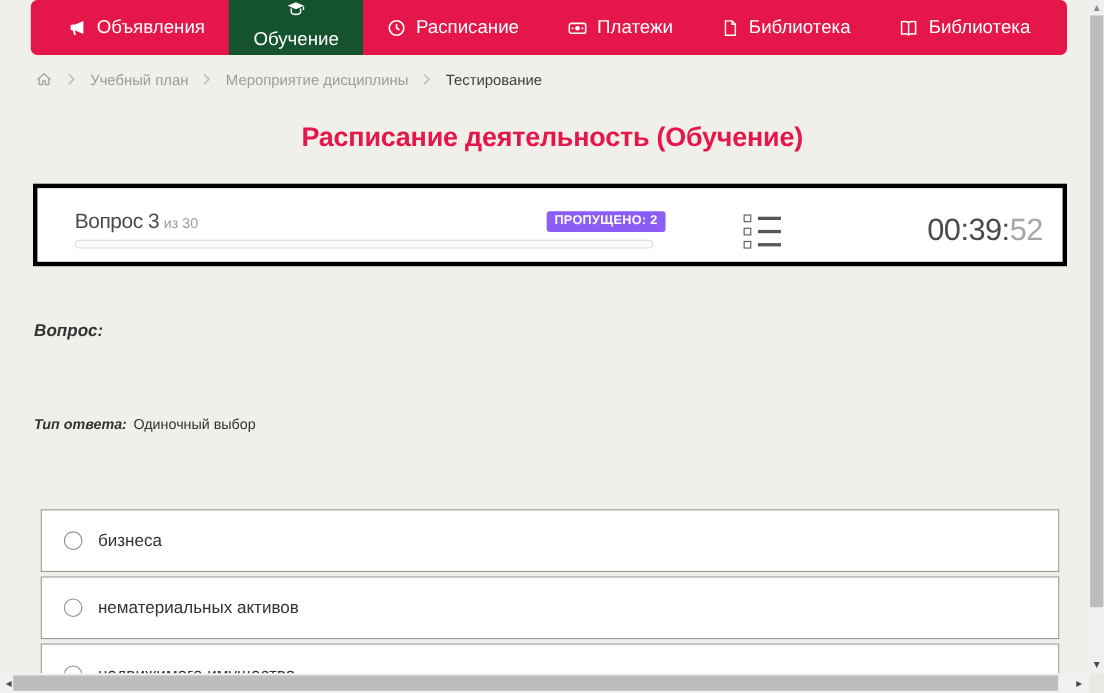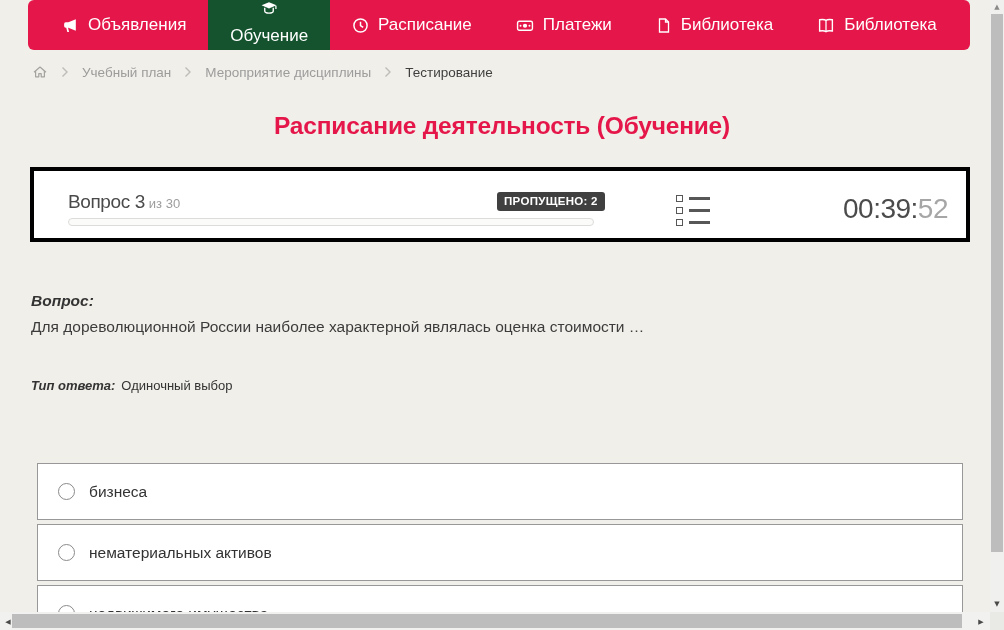--- a/index.html
+++ b/index.html
@@ -23,21 +23,21 @@
 
   
   .title{position:absolute;top:112px;left:0;width:100%;text-align:center;margin:0;
          font-size:24.5px;font-weight:700;color:#e5174a;letter-spacing:-0.2px;}
 
   
   .qcard{position:absolute;left:30px;top:167px;width:940px;height:75px;background:#ffffff;
          border:4px solid #000000;box-sizing:border-box;}
   .qnum{position:absolute;left:34px;top:20px;font-size:19px;color:#4a4a4a;letter-spacing:-0.4px;}
   .qtotal{font-size:13px;color:#9d9d9d;letter-spacing:0;margin-left:4px;}
-  .badge{position:absolute;left:463px;top:21px;background:#404040;color:#fff;font-size:11.5px;
+  .badge{position:absolute;left:463px;top:21px;background:#8b5cf6;color:#fff;font-size:11.5px;
          font-weight:700;padding:3px 7px 4px;border-radius:3px;letter-spacing:0.3px;}
   .progress{position:absolute;left:34px;top:47px;width:526px;height:8px;border:1px solid #dcdcda;
             border-radius:5px;background:#fbfbf9;box-sizing:border-box;}
   .listicon{position:absolute;left:642px;top:24px;display:flex;flex-direction:column;gap:5px;cursor:pointer;}
   .listicon .row{display:flex;align-items:center;gap:6px;}
   .listicon .sq{width:7px;height:7px;border:1.5px solid #575757;box-sizing:border-box;background:#fff;}
   .listicon .ln{width:21px;height:2.5px;background:#575757;}
   .timer{position:absolute;right:18px;top:22px;font-size:28px;font-weight:300;color:#4b4b4b;
          letter-spacing:-0.5px;}
   .t-sec{color:#a6a6a6;}
@@ -181,21 +181,20 @@
           <span class="sq"></span>
           <span class="ln"></span>
         </div>
     </div>
     <div class="timer">
       <span class="t-main">00:39:</span><span class="t-sec">52</span>
     </div>
   </section>
 
   <p class="q-label">Вопрос:</p>
-  <p class="q-text">Для дореволюционной России наиболее характерной являлась оценка стоимости …</p>
   <p class="q-type">
     <span class="lbl">Тип ответа:</span><span>Одиночный выбор</span>
   </p>
 
   <div class="answer a1">
     <span class="radio"></span>
     <span class="answer-label">нематериальных активов</span>
   </div>
   <div class="answer a0">
     <span class="radio"></span>

